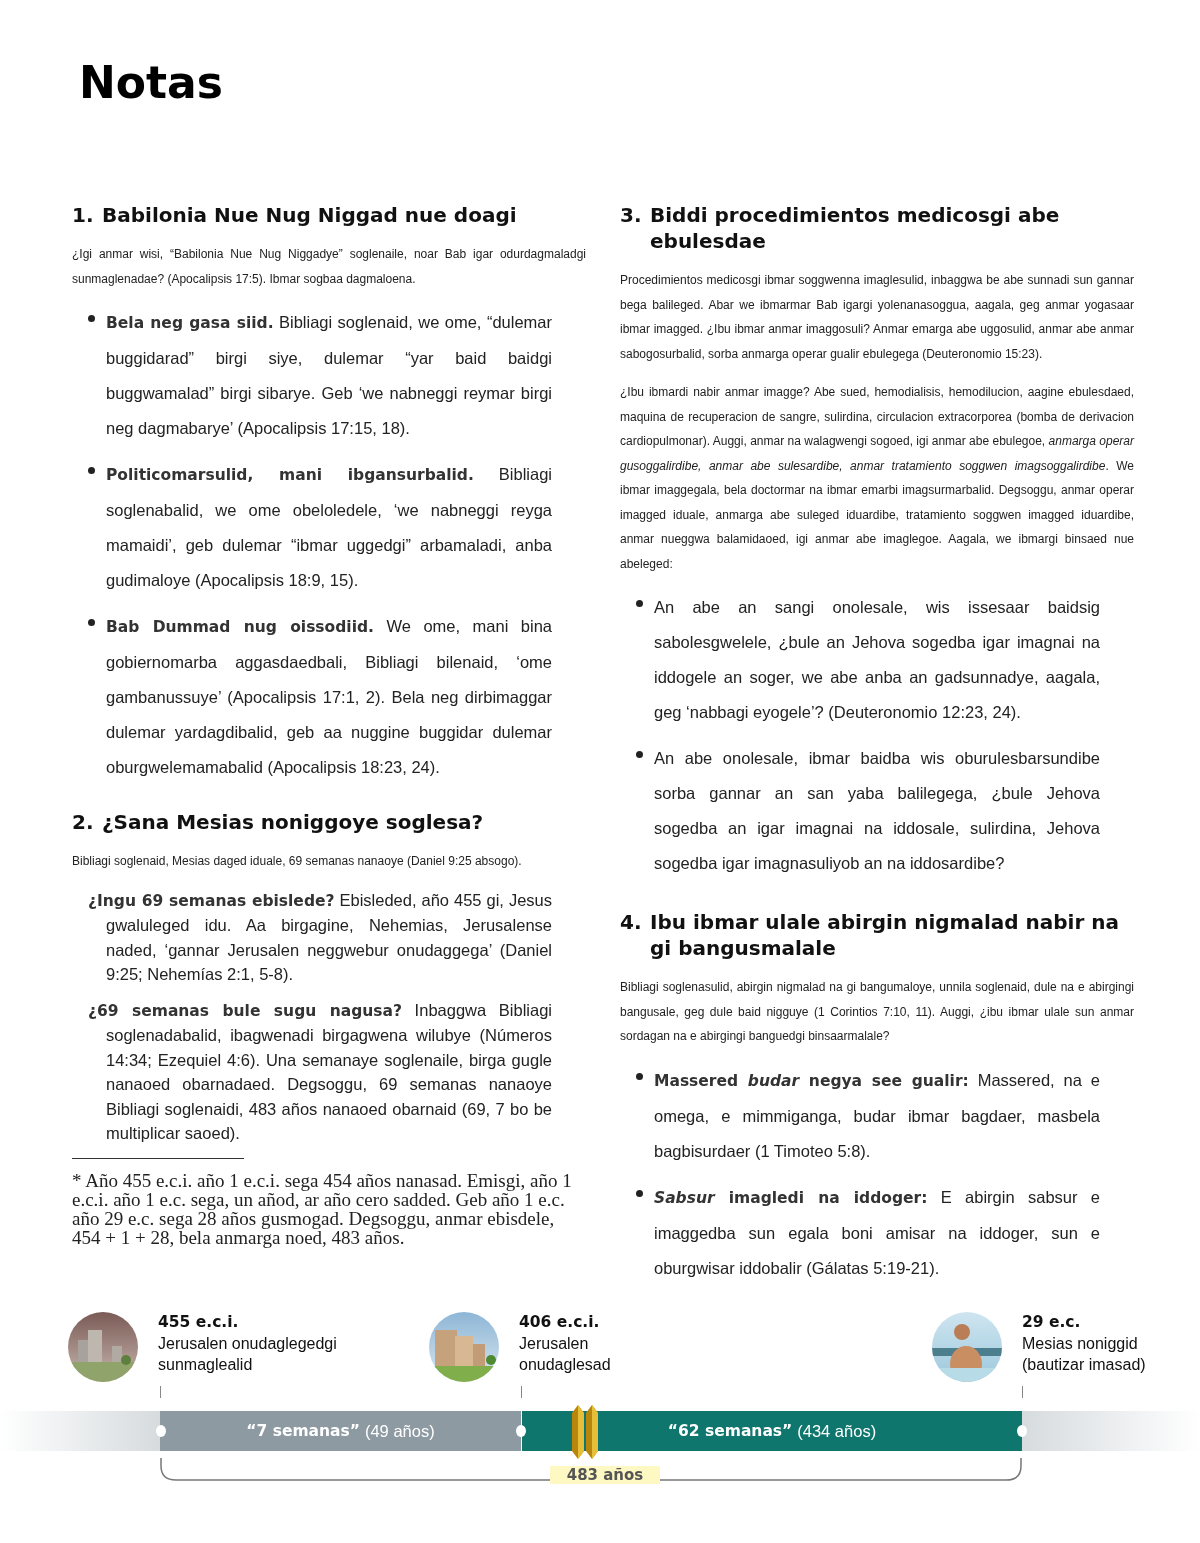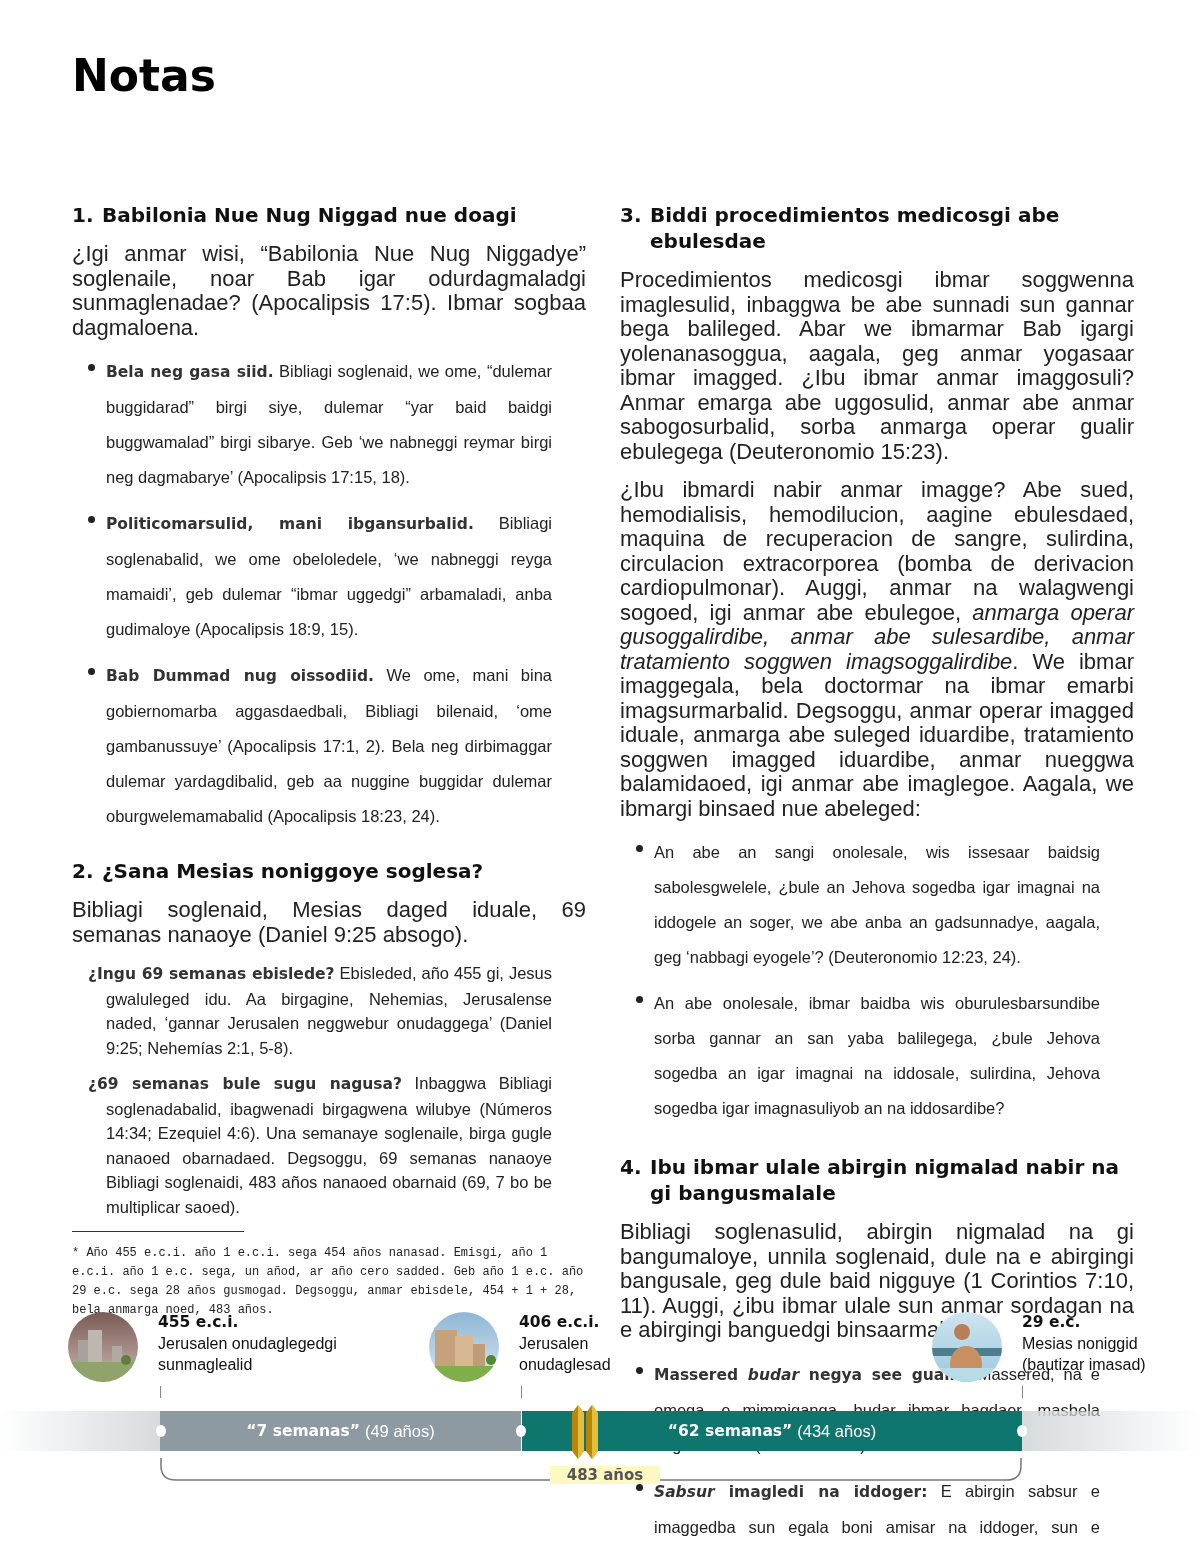--- a/index.html
+++ b/index.html
@@ -1,53 +1,53 @@
 <!DOCTYPE html>
 <html><head>
 <meta charset="utf-8">
 <style>
   html, body { margin: 0; padding: 0; background: #ffffff; }
   body {
     width: 1200px; height: 1543px; position: relative; overflow: hidden;
     font-family: "DejaVu Sans", sans-serif; color: #1a1a1a;
   }
   .page-title {
-    position: absolute; left: 72px; top: 50px; margin: 0;
+    position: absolute; left: 72px; top: 50px; margin: 7px;
     font-family: "DejaVu Sans", sans-serif; font-weight: bold;
     font-size: 44px; letter-spacing: 0px; color: #000;
   }
   .col { position: absolute; top: 202px; width: 514px; }
   .col-left { left: 72px; }
   .col-right { left: 620px; width: 514px; }
   .sec-head {
     display: flex; margin: 0 0 14px 0; font-weight: bold; font-size: 20px; line-height: 26px; color: #111;
   }
   .sec-head .num { width: 30px; flex: 0 0 30px; }
   .sec-head .ttl { flex: 1; }
   p.body, .item {
-    font-family: "Liberation Sans", sans-serif; font-size: 22px; line-height: 24.5px;
+    font-family: "Liberation Sans", sans-serif; font-size: 12px; line-height: 24.5px;
     text-align: justify; margin: 0 0 14px 0; color: #222;
   }
   ul.bullets { list-style: none; margin: 0 0 16px 0; padding: 0 0 0 16px; }
   ul.bullets li {
     position: relative; padding-left: 18px; margin-bottom: 11px; padding-right: 34px;
     font-family: "Liberation Sans", sans-serif; font-size: 16.5px; line-height: 35px; text-align: justify; color: #222;
   }
   ul.bullets li .dot {
     position: absolute; left: 0; top: 10px; width: 7px; height: 7px; border-radius: 50%; background: #222;
   }
   b.lead { font-family: "DejaVu Sans", sans-serif; font-weight: bold; font-size: 15.5px; color: #333; }
   .qa { margin: 0 0 11px 16px; padding-right: 34px; }
   .qa p {
     font-family: "Liberation Sans", sans-serif; font-size: 16.5px; line-height: 24.5px; text-align: justify;
     margin: 0; padding-left: 18px; text-indent: -18px; color: #222;
   }
   .footnote-rule { width: 172px; height: 1px; background: #333; margin: 12px 0 12px 0; }
   .footnote {
-    font-family: Liberation Mono, monospace; font-size: 12px; line-height: 19px; color: #222; margin: 0;
+    font-family: Liberation Serif, serif; font-size: 19px; line-height: 19px; color: #222; margin: 0;
   }
   
   .timeline { position: absolute; left: 0; top: 1300px; width: 1200px; height: 200px; }
   .event { position: absolute; top: 12px; display: flex; }
   .event .pic { width: 70px; height: 70px; border-radius: 50%; overflow: hidden; margin-right: 20px; flex: 0 0 70px; }
   .event .txt { font-family: "Liberation Sans", sans-serif; font-size: 16px; line-height: 21px; color: #111; }
   .event .date { font-family: "DejaVu Sans", sans-serif; font-weight: bold; font-size: 15.5px; }
   .tick { position: absolute; width: 1px; background: #888; top: 86px; height: 12px; }
   .bar-track { position: absolute; top: 111px; height: 56px; left: 0; width: 1200px; }
   .fade-left { position: absolute; left: 0; top: 0; width: 160px; height: 40px;

